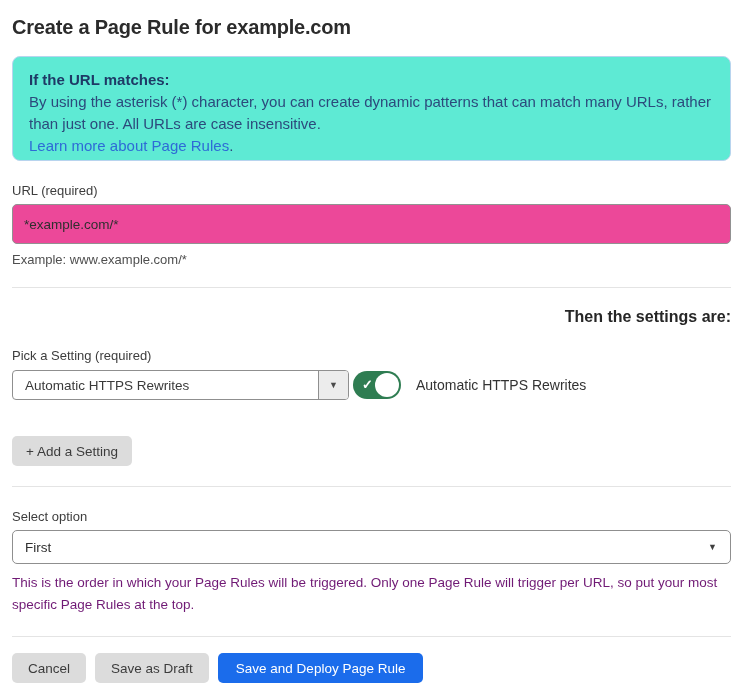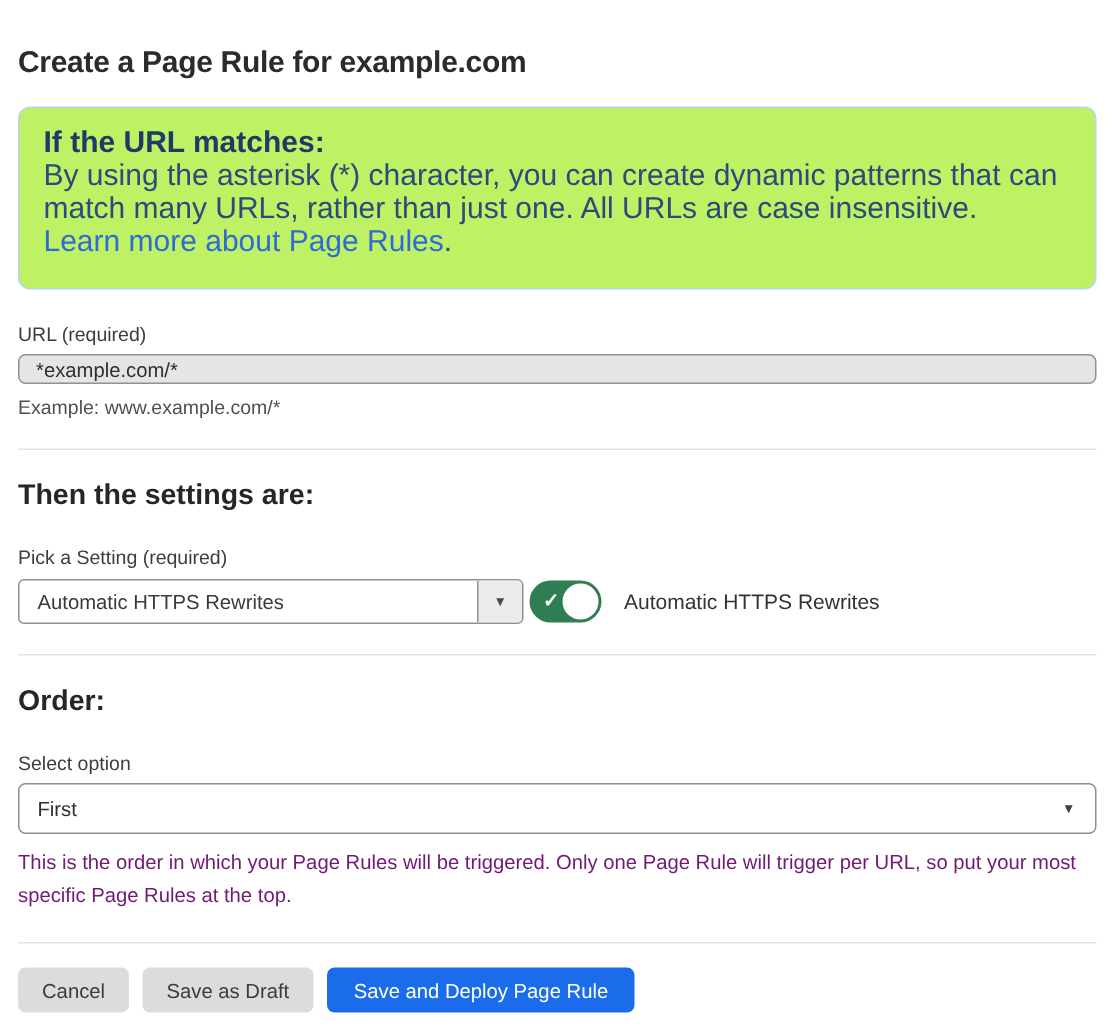--- a/index.html
+++ b/index.html
@@ -10,30 +10,30 @@
     font-family: "Liberation Sans", sans-serif;
     color: #2e2e2e;
   }
   .container { padding: 14px 12px 16px 12px; }
 
   .page-title {
     font-size: 20px;
     font-weight: 700;
     color: #2b2b2b;
     letter-spacing: -0.2px;
-    margin-top: 17px;
+    margin-top: 2px;
   }
 
   .info-box {
     margin-top: 17px;
-    background: #bef264;
+    background: #5eead4;
     border: 1px solid #b8d4ee;
     border-radius: 8px;
-    padding: 12px 16px 20px 16px;
-    font-size: 20px;
+    padding: 12px 16px 3px 16px;
+    font-size: 15px;
     line-height: 22px;
     color: #2c4a7c;
   }
   .info-box .info-heading {
     font-weight: 700;
     color: #1e3a66;
   }
   .info-box a.info-link {
     color: #2e6bd6;
     cursor: pointer;
@@ -42,49 +42,50 @@
 
   .field-label {
     font-size: 13px;
     color: #3d3d3d;
     margin-top: 22px;
   }
 
   .text-input {
     display: block;
     width: 100%;
-    height: 20px;
+    height: 40px;
     margin-top: 6px;
     border: 1px solid #919191;
     border-radius: 5px;
     padding: 0 11px;
     font-family: "Liberation Sans", sans-serif;
     font-size: 13.5px;
     color: #2f2f2f;
-    background: #e5e5e5;
+    background: #ec4899;
     outline: none;
   }
 
   .helper-text {
     margin-top: 8px;
     font-size: 13px;
     color: #4f4f4f;
   }
 
   .divider {
     border: none;
     border-top: 1px solid #e4e4e4;
     margin: 20px 0 0 0;
   }
 
   .section-heading {
     margin-top: 20px;
-    font-size: 19px;
+    font-size: 16px;
     font-weight: 700;
     color: #262626;
+    text-align: right;
   }
 
   .setting-row {
     display: flex;
     align-items: center;
     margin-top: 7px;
     gap: 4px;
   }
 
   .dropdown-control {
@@ -253,24 +254,24 @@
     </div>
     <div class="toggle-group">
       <div class="toggle">
         <span class="check-icon">✓</span>
         <span class="knob"></span>
       </div>
       <span class="toggle-label">Automatic HTTPS Rewrites</span>
     </div>
   </div>
 
+  <button class="btn add-setting-btn">+ Add a Setting</button>
 
   <hr class="divider">
 
-  <div class="section-heading">Order:</div>
 
   <div class="field-label">Select option</div>
 
   <div class="select-control">
     <span>First</span>
     <span class="select-caret">▼</span>
   </div>
 
   <div class="order-help">This is the order in which your Page Rules will be triggered. Only one Page Rule will trigger per URL, so put your most specific Page Rules at the top.</div>
 

